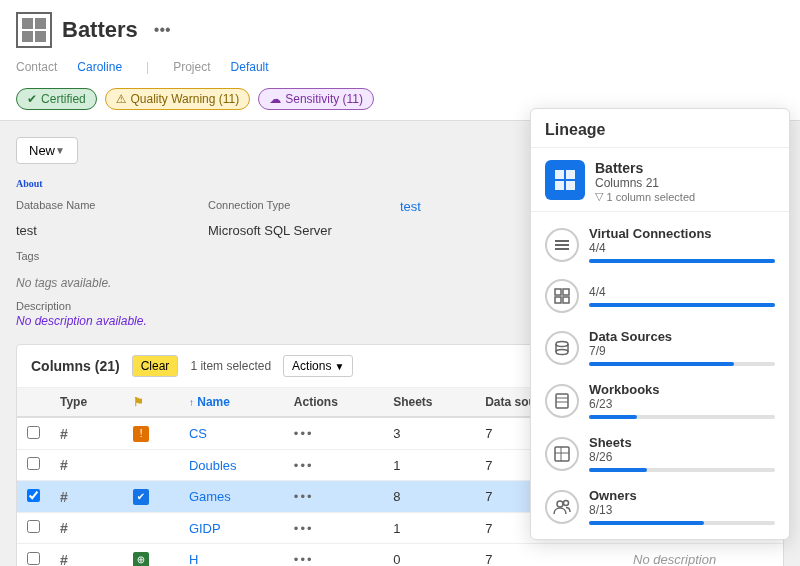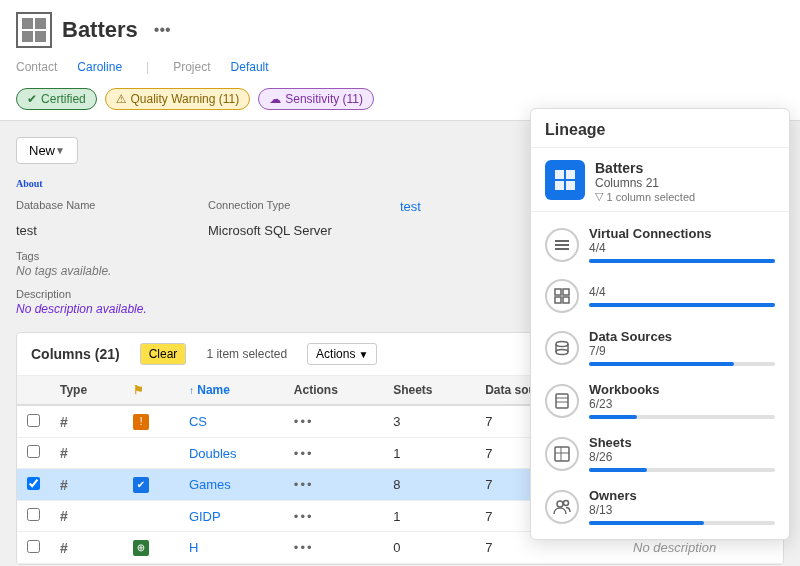--- a/index.html
+++ b/index.html
@@ -33,30 +33,30 @@
 
     .section-title { font-size: 10px; font-weight: 600; margin-bottom: 10px; color: #1d4ed8; font-family: Liberation Serif, serif; }
 
     .about-grid { display: grid; grid-template-columns: 1fr 1fr 1fr 1fr; gap: 0; margin-bottom: 12px; }
     .about-item { }
     .about-label { font-size: 11px; color: #666; margin-bottom: 12px; }
     .about-value { font-size: 13px; color: #333; }
     .about-value-link { color: #1473e6; }
 
     .tags-section { margin-bottom: 10px; }
-    .tags-label { font-size: 11px; color: #666; margin-bottom: 2px; }
+    .tags-label { font-size: 11px; color: #666; margin-bottom: 14px; }
     .tags-value { font-size: 12px; color: #777; font-style: italic; }
 
     .desc-section { margin-bottom: 16px; }
     .desc-label { font-size: 11px; color: #666; margin-bottom: 2px; }
     .desc-value { font-size: 12px; color: #6d28d9; font-style: italic; }
 
     
     .columns-section { background: white; border: 1px solid #ddd; border-radius: 4px; }
-    .columns-header { padding: 10px 14px; border-bottom: 1px solid #eee; display: flex; align-items: center; gap: 20px; }
+    .columns-header { padding: 10px 14px; border-bottom: 1px solid #eee; display: flex; align-items: center; gap: 12px; }
     .columns-title { font-size: 14px; font-weight: 600; }
     .clear-btn { background: #fde047; border: 1px solid #ccc; border-radius: 3px; padding: 3px 8px; font-size: 12px; cursor: pointer; }
     .selected-info { font-size: 12px; color: #555; }
     .actions-btn { background: white; border: 1px solid #ccc; border-radius: 3px; padding: 3px 8px; font-size: 12px; cursor: pointer; display: inline-flex; align-items: center; gap: 3px; }
 
     
     .col-table { width: 100%; border-collapse: collapse; font-size: 13px; }
     .col-table th { background: #f5f5f5; padding: 7px 10px; text-align: left; font-weight: 600; font-size: 12px; color: #444; border-bottom: 2px solid #ddd; white-space: nowrap; }
     .col-table td { padding: 7px 10px; border-bottom: 1px solid #eee; color: #333; }
     .col-table tr.selected-row { background: #cce5ff; }

